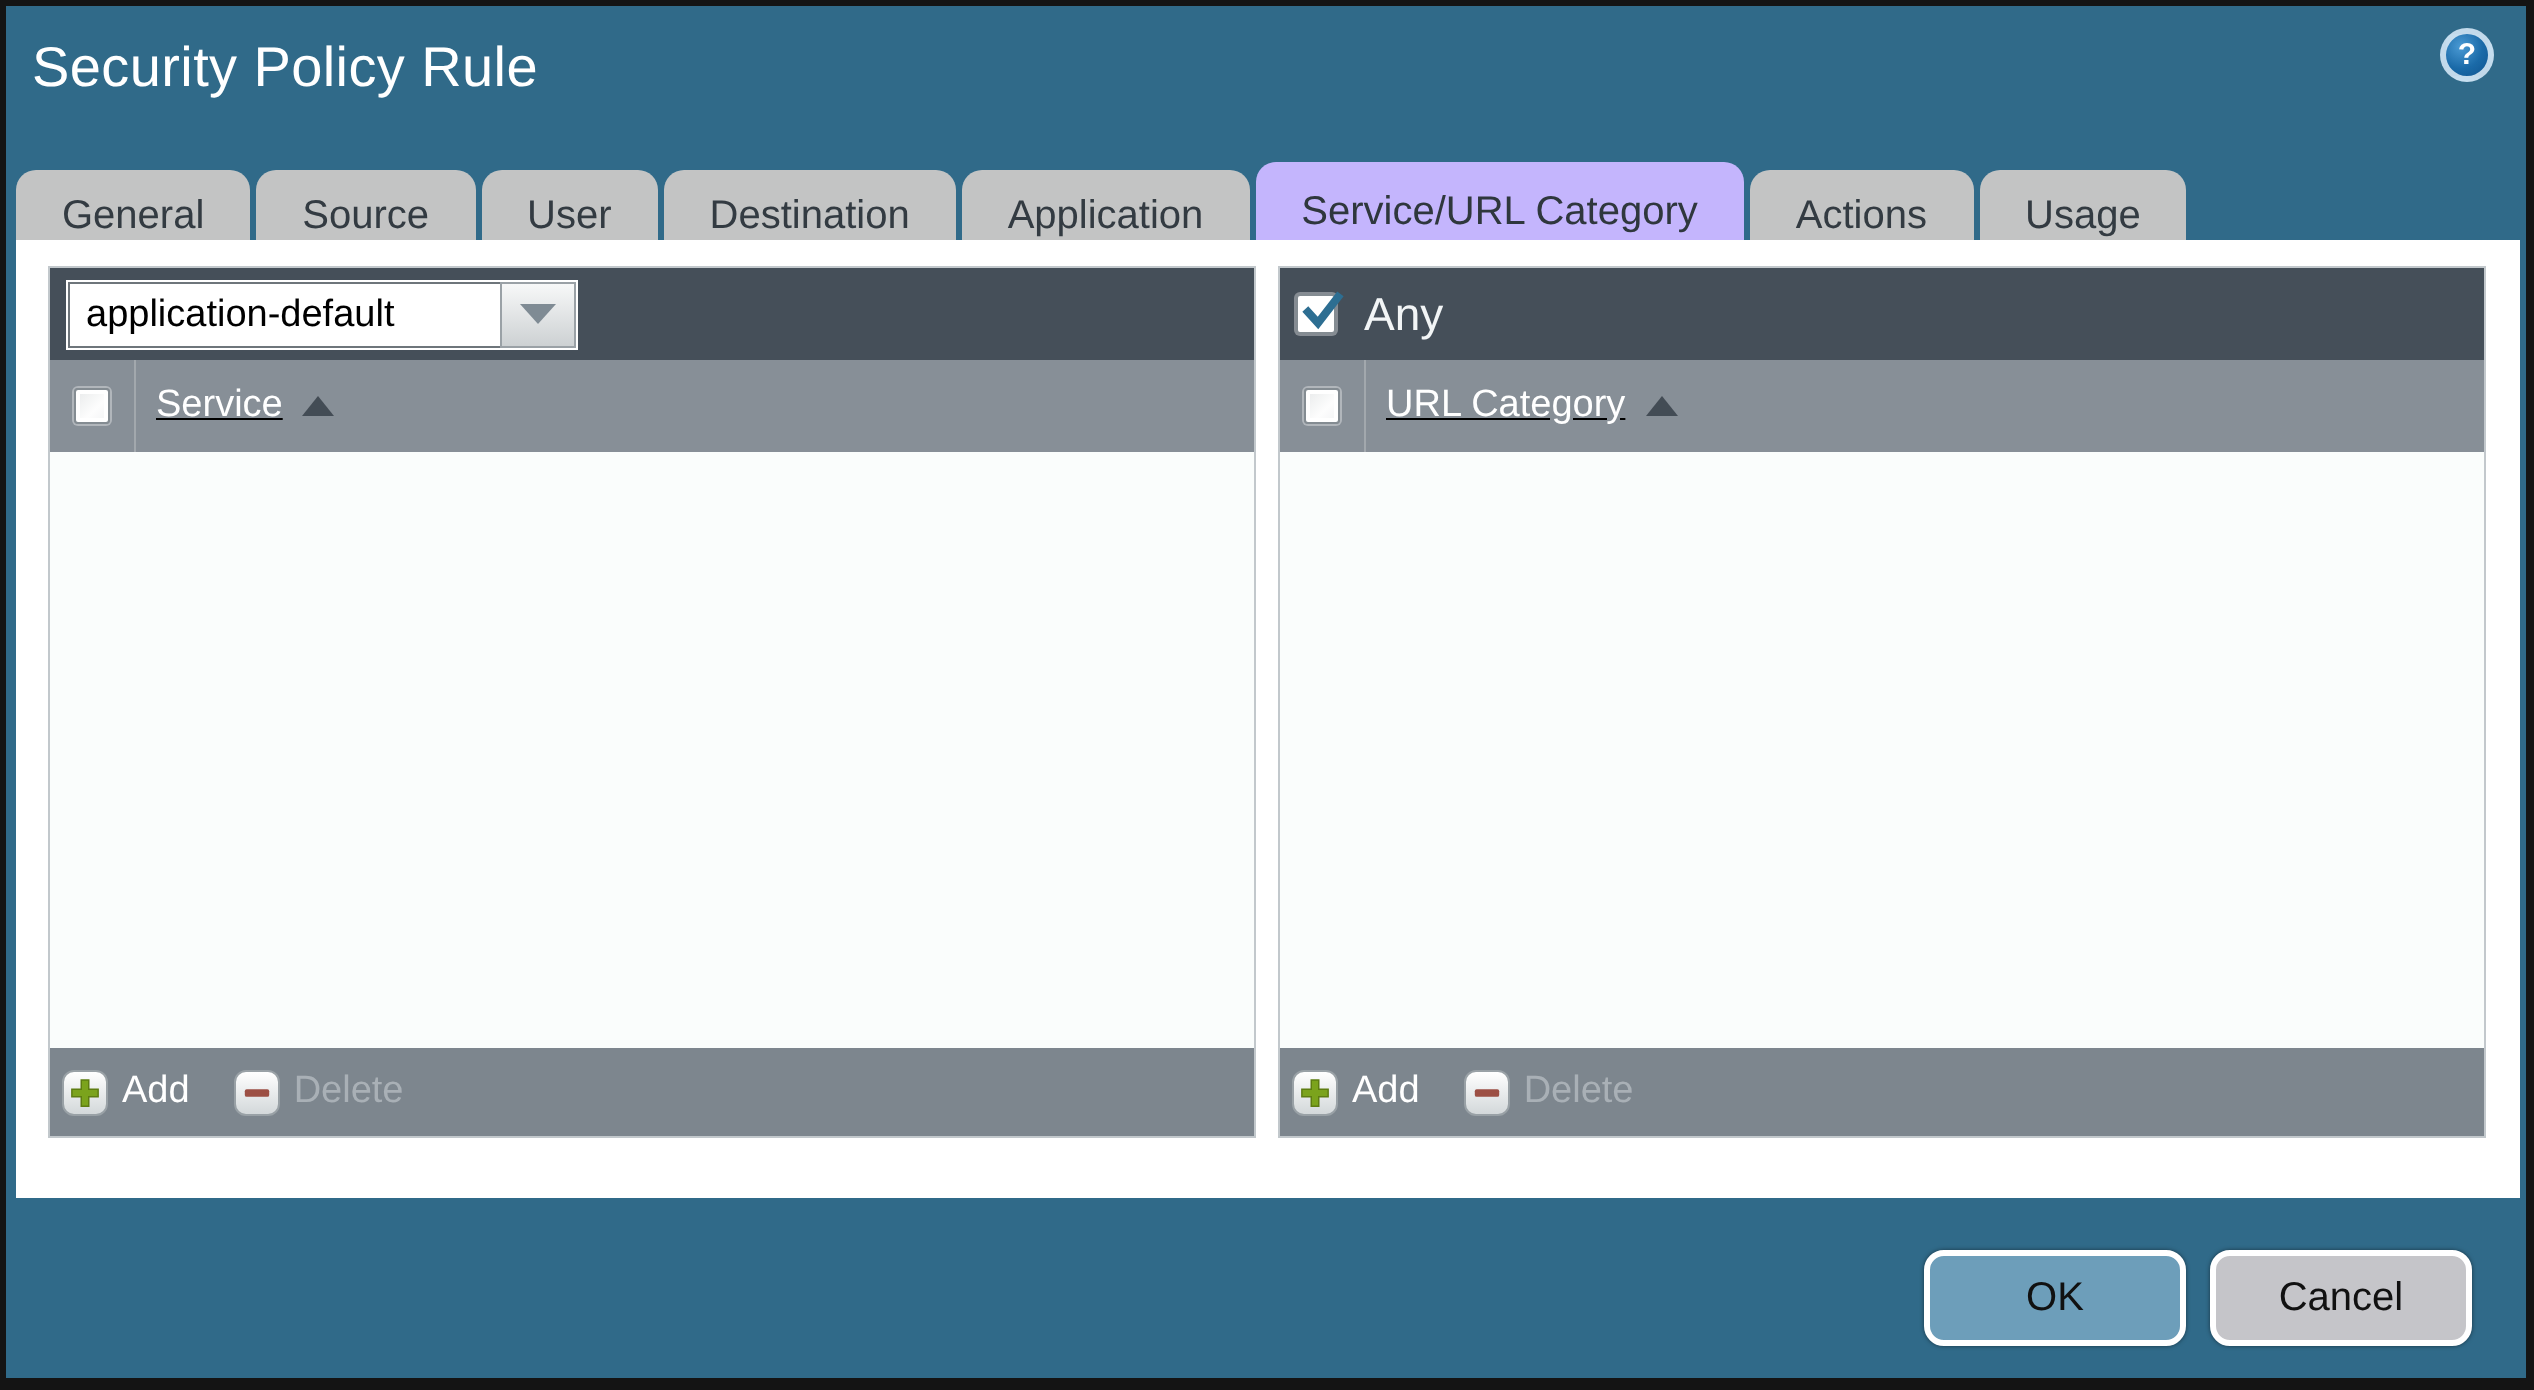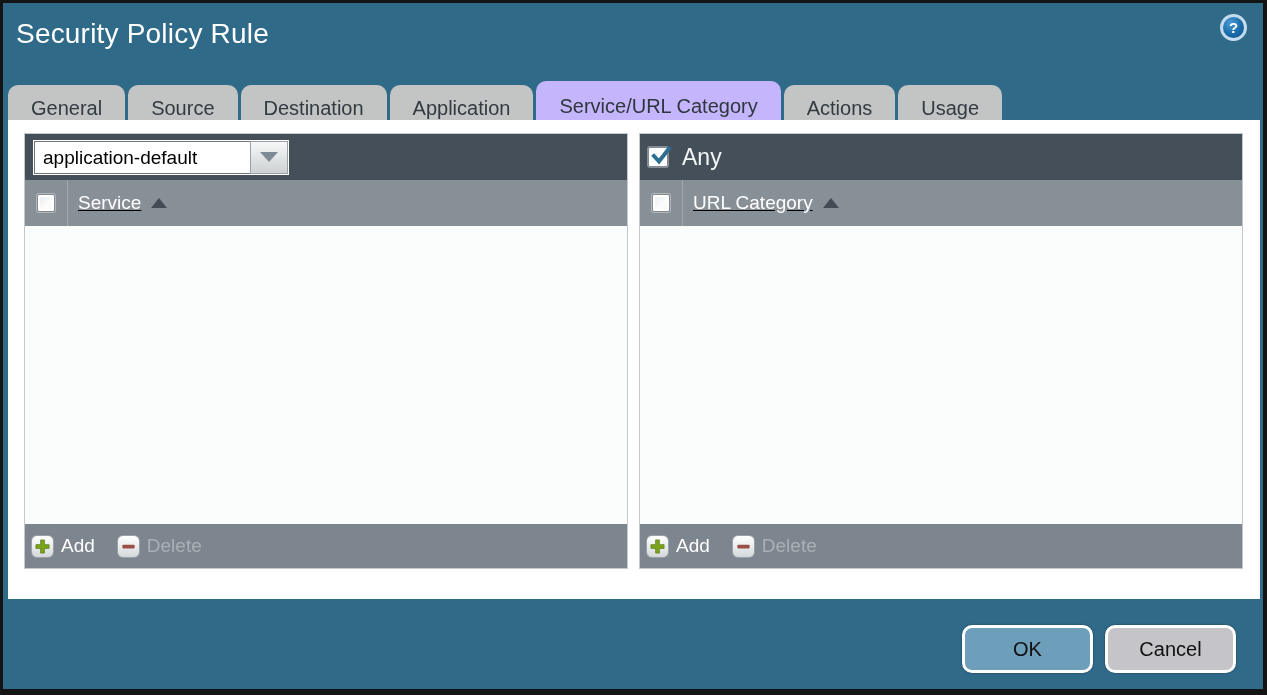--- a/index.html
+++ b/index.html
@@ -137,20 +137,21 @@
 <div class="titlebar">
   <span class="title">Security Policy Rule</span>
   <div class="help">
     <span>?</span>
   </div>
 </div>
 
 <div class="tabs">
   <div class="tab">General</div>
   <div class="tab">Source</div>
+  <div class="tab">User</div>
   <div class="tab">Destination</div>
   <div class="tab">Application</div>
   <div class="tab active">Service/URL Category</div>
   <div class="tab">Actions</div>
   <div class="tab">Usage</div>
 </div>
 
 <div class="content">
 
   <section class="panel left">

